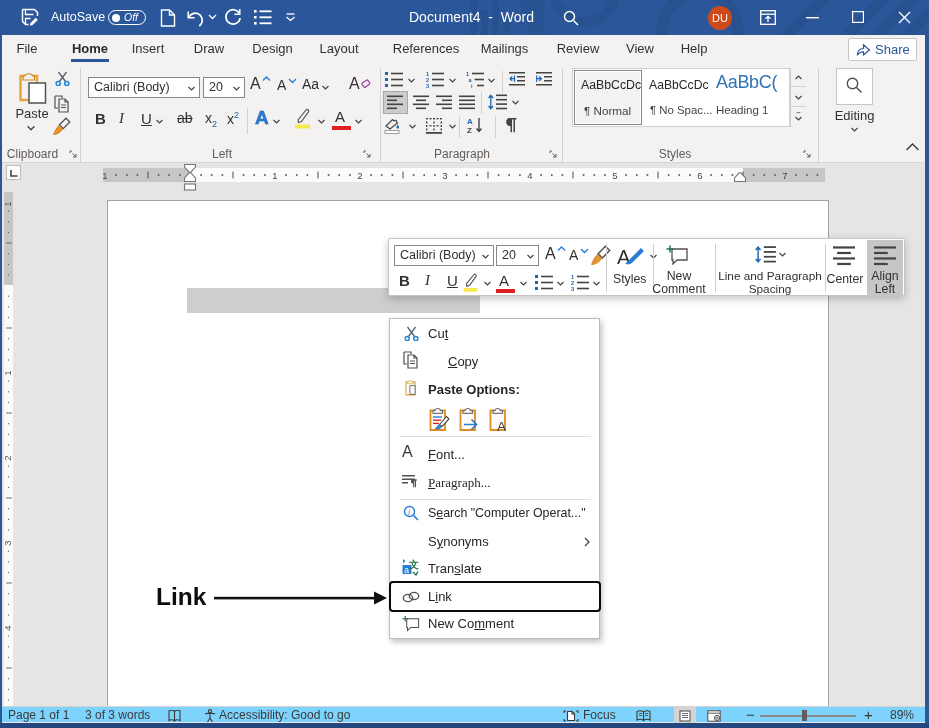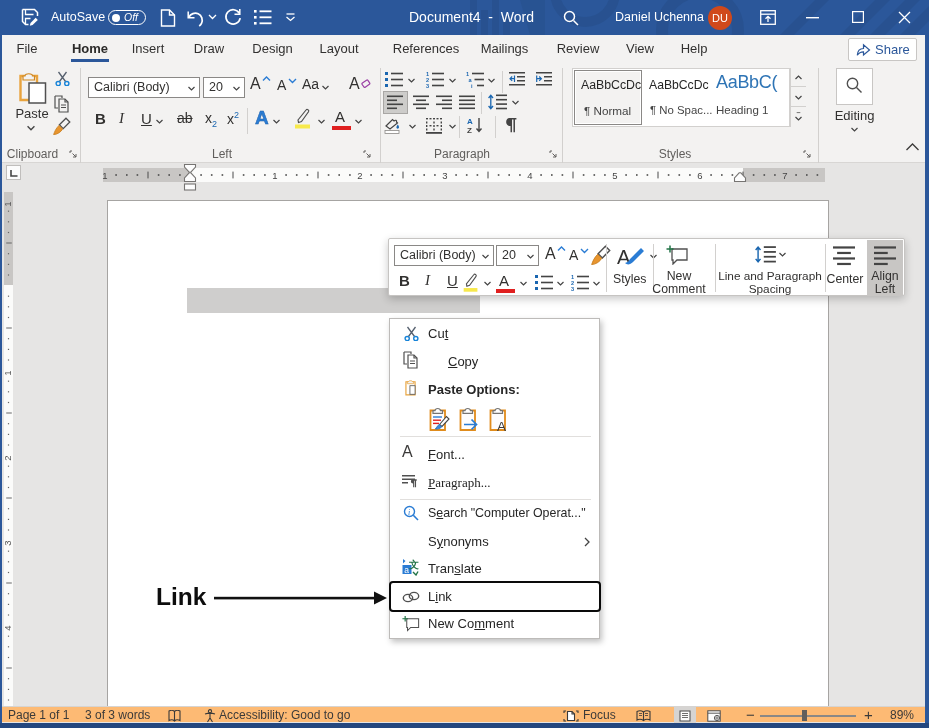--- a/index.html
+++ b/index.html
@@ -24,21 +24,21 @@
   .grplabel { position:absolute; font-size:12px; color:#605e5c; text-align:center; }
   .launcher { position:absolute; width:9px; height:9px; }
   .combo { position:absolute; background:#fff; border:1px solid #8a8886; font-size:12.5px; color:#323130; }
 
   
   #rulerrow { position:absolute; left:0; top:163px; width:929px; height:29px; background:#e6e5e4; }
   #docarea { position:absolute; left:0; top:192px; width:929px; height:514px; background:#e6e5e4; overflow:hidden; }
   #page { position:absolute; left:107px; top:8px; width:722px; height:560px; background:#ffffff; border:1px solid #a6a4a2; border-bottom:none; }
 
   
-  #statusbar { position:absolute; left:0; top:706px; width:929px; height:16px; background:#fdba74; border-top:1px solid #d6d4d2; font-size:12px; color:#3b3a39; }
+  #statusbar { position:absolute; left:0; top:706px; width:929px; height:16px; background:#7dd3fc; border-top:1px solid #d6d4d2; font-size:12px; color:#3b3a39; }
   .sb { position:absolute; top:0; line-height:16px; white-space:nowrap; }
 
   
   #bord-l { position:absolute; left:0; top:35px; width:2px; height:693px; background:#2b579a; }
   #bord-r { position:absolute; left:925px; top:35px; width:4px; height:693px; background:#2b579a; }
   #bord-b { position:absolute; left:0; top:723px; width:929px; height:5px; background:#24477f; }
 </style>
 </head>
 <body>
 <div id="win">
@@ -105,21 +105,20 @@
     <svg class="deco" style="left:285px;top:13px" width="11" height="9" viewBox="0 0 11 9" fill="none" stroke="#ffffff" stroke-width="1.3">
       <path d="M1.5 1 H9.5"></path>
       <path d="M1.5 4 L5.5 7.5 L9.5 4"></path>
     </svg>
     <div class="tb-txt" style="left:409px;font-size:14px;">Document4&nbsp; -&nbsp; Word</div>
 
     <svg class="deco" style="left:563px;top:10px" width="16" height="16" viewBox="0 0 16 16" fill="none" stroke="#ffffff" stroke-width="1.5">
       <circle cx="6.5" cy="6.5" r="5"></circle>
       <path d="M10.5 10.5 L15 15"></path>
     </svg>
-    <div class="tb-txt" style="left:615px;font-size:12.5px;">Daniel Uchenna</div>
 
     <div class="abs" style="left:708px;top:6px;width:24px;height:24px;border-radius:50%;background:#d0491b;color:#fff;font-size:11px;text-align:center;line-height:24px;">DU</div>
 
     <svg class="deco" style="left:760px;top:10px" width="16" height="15" viewBox="0 0 16 15" fill="none" stroke="#ffffff" stroke-width="1.3">
       <rect x="0.7" y="0.7" width="14.6" height="13.6"></rect>
       <path d="M0.7 4.2 H15.3"></path>
       <path d="M8 12 V6.5 M5.5 8.8 L8 6.3 L10.5 8.8"></path>
     </svg>
 
     <svg class="deco" style="left:806px;top:17px" width="13" height="2" viewBox="0 0 13 2">

